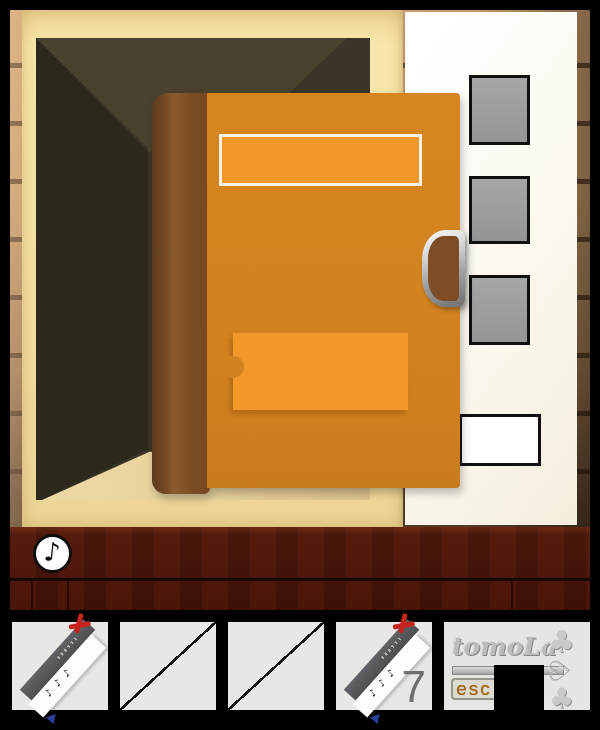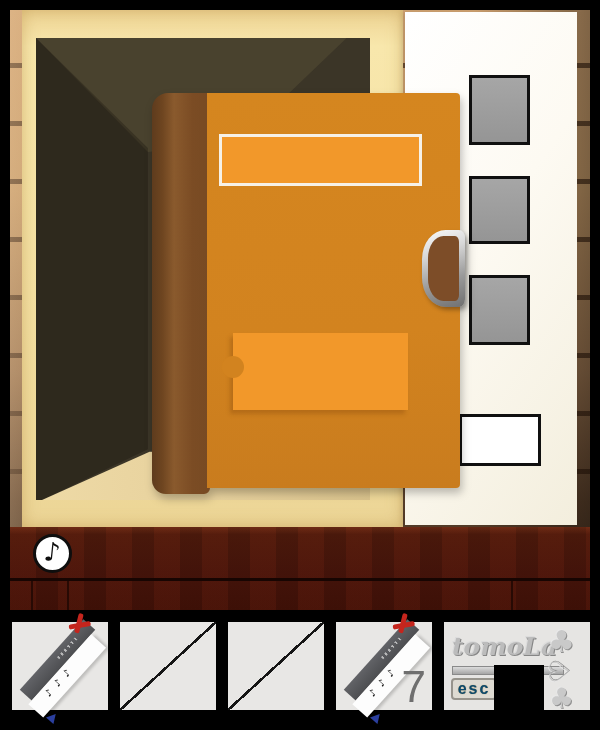--- a/index.html
+++ b/index.html
@@ -86,21 +86,21 @@
   .bm-ribbon .r2{left:4px;top:6px;width:20px;height:5px;transform:rotate(-28deg);}
   .count7{position:absolute;right:6px;bottom:-2px;font-size:44px;color:#6f6f6f;font-family:"Liberation Sans",sans-serif;}
 
   
   .logo{position:absolute;left:8px;top:10px;font-family:"DejaVu Serif",serif;font-style:italic;font-weight:bold;
     font-size:25px;color:#bcbcbc;text-shadow:1px 1px 0 #868686,-1px -1px 0 #dcdcdc;}
   .shaft{position:absolute;left:8px;top:44px;width:112px;height:9px;
     background:linear-gradient(180deg,#dcdcdc,#a5a5a5);border:1px solid #8a8a8a;box-sizing:border-box;}
   .escbox{position:absolute;left:7px;top:56px;width:46px;height:22px;background:#dedbd2;border:2px solid #97948c;
     border-radius:4px;box-sizing:border-box;display:flex;align-items:center;justify-content:center;cursor:pointer;}
-  .escbox span{font-size:16px;font-weight:bold;letter-spacing:2px;color:#0c4a6e;text-shadow:0 0 1px #a89055;}
+  .escbox span{font-size:19px;font-weight:normal;letter-spacing:2px;color:#a16207;text-shadow:0 0 1px #a89055;}
   .keyglyph{position:absolute;font-family:"DejaVu Sans",sans-serif;color:#c9c9c9;text-shadow:1px 1px 0 #8f8f8f,-1px -1px 0 #e8e8e8;}
   .kc1{left:104px;top:2px;font-size:30px;}
   .kh{left:103px;top:34px;font-size:27px;font-weight:bold;transform:rotate(-90deg);color:#bdbdbd;}
   .kc2{left:105px;top:60px;font-size:28px;}
   .blackbox{position:absolute;left:50px;top:43px;width:50px;height:51px;background:#000;}
 </style>
 </head>
 <body>
 
 <div class="stage">

